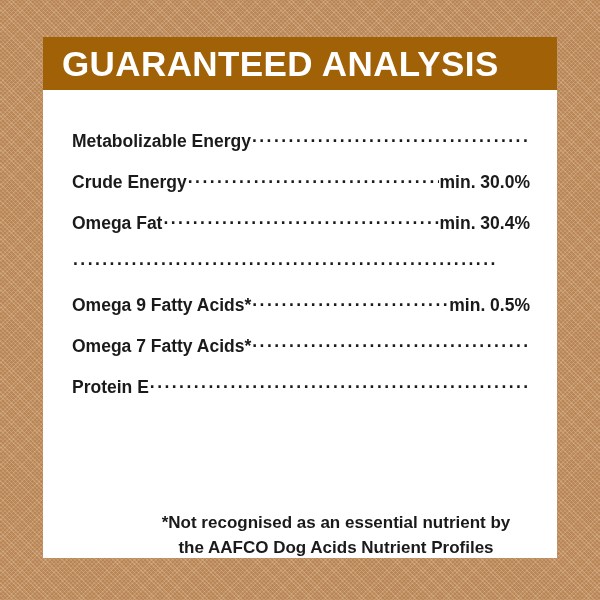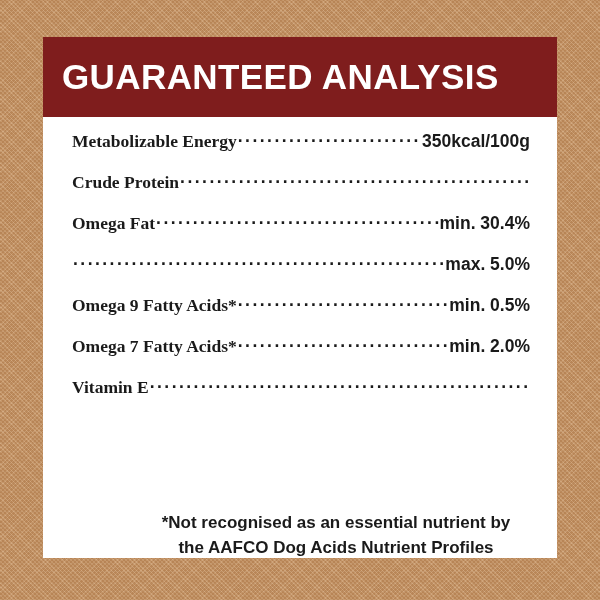--- a/index.html
+++ b/index.html
@@ -47,22 +47,22 @@
     width: 514px;
     height: 521px;
     background: #ffffff;
   }
 
   
   #header-bar {
     position: absolute;
     left: 0; top: 0;
     width: 514px;
-    height: 80px;
-    background: #7f1d1d;
+    height: 53px;
+    background: #a16207;
     display: flex;
     align-items: center;
   }
   #header-title {
     color: #ffffff;
     font-size: 35px;
     font-weight: bold;
     letter-spacing: 0.4px;
     margin-left: 19px;
     white-space: nowrap;
@@ -79,21 +79,20 @@
     display: flex;
     align-items: baseline;
     height: 41px;
     font-size: 17.5px;
     font-weight: bold;
     color: #1a1a1a;
     white-space: nowrap;
   }
   .nutrient-label {
     flex: 0 0 auto;
-    font-family: Liberation Serif, serif;
   }
   .leader {
     flex: 1 1 auto;
     overflow: hidden;
     margin: 0 1px;
     position: relative;
     height: 1em;
   }
   .leader::after {
     content: ". . . . . . . . . . . . . . . . . . . . . . . . . . . . . . . . . . . . . . . . . . . . . . . . . . . . . . . . . .";
@@ -133,53 +132,51 @@
 
   <div id="header-bar">
     <div id="header-title">GUARANTEED ANALYSIS</div>
   </div>
 
   <div id="nutrient-list">
 
     <div class="nutrient-row">
       <span class="nutrient-label">Metabolizable Energy</span>
       <span class="leader"></span>
-      <span class="nutrient-value">350kcal/100g</span>
     </div>
 
     <div class="nutrient-row">
-      <span class="nutrient-label">Crude Protein</span>
+      <span class="nutrient-label">Crude Energy</span>
       <span class="leader"></span>
+      <span class="nutrient-value">min. 30.0%</span>
     </div>
 
     <div class="nutrient-row">
       <span class="nutrient-label">Omega Fat</span>
       <span class="leader"></span>
       <span class="nutrient-value">min. 30.4%</span>
     </div>
 
     <div class="nutrient-row">
       <span class="leader"></span>
-      <span class="nutrient-value">max. 5.0%</span>
     </div>
 
     <div class="nutrient-row">
       <span class="nutrient-label">Omega 9 Fatty Acids*</span>
       <span class="leader"></span>
       <span class="nutrient-value">min. 0.5%</span>
     </div>
 
     <div class="nutrient-row">
       <span class="nutrient-label">Omega 7 Fatty Acids*</span>
       <span class="leader"></span>
-      <span class="nutrient-value">min. 2.0%</span>
     </div>
 
     <div class="nutrient-row">
-      <span class="nutrient-label">Vitamin E</span>
+      <span class="nutrient-label">Protein E</span>
       <span class="leader"></span>
     </div>
 
   </div>
 
   <div id="footnote">
     <div>*Not recognised as an essential nutrient by</div>
     <div>the AAFCO Dog Acids Nutrient Profiles</div>
   </div>
 

